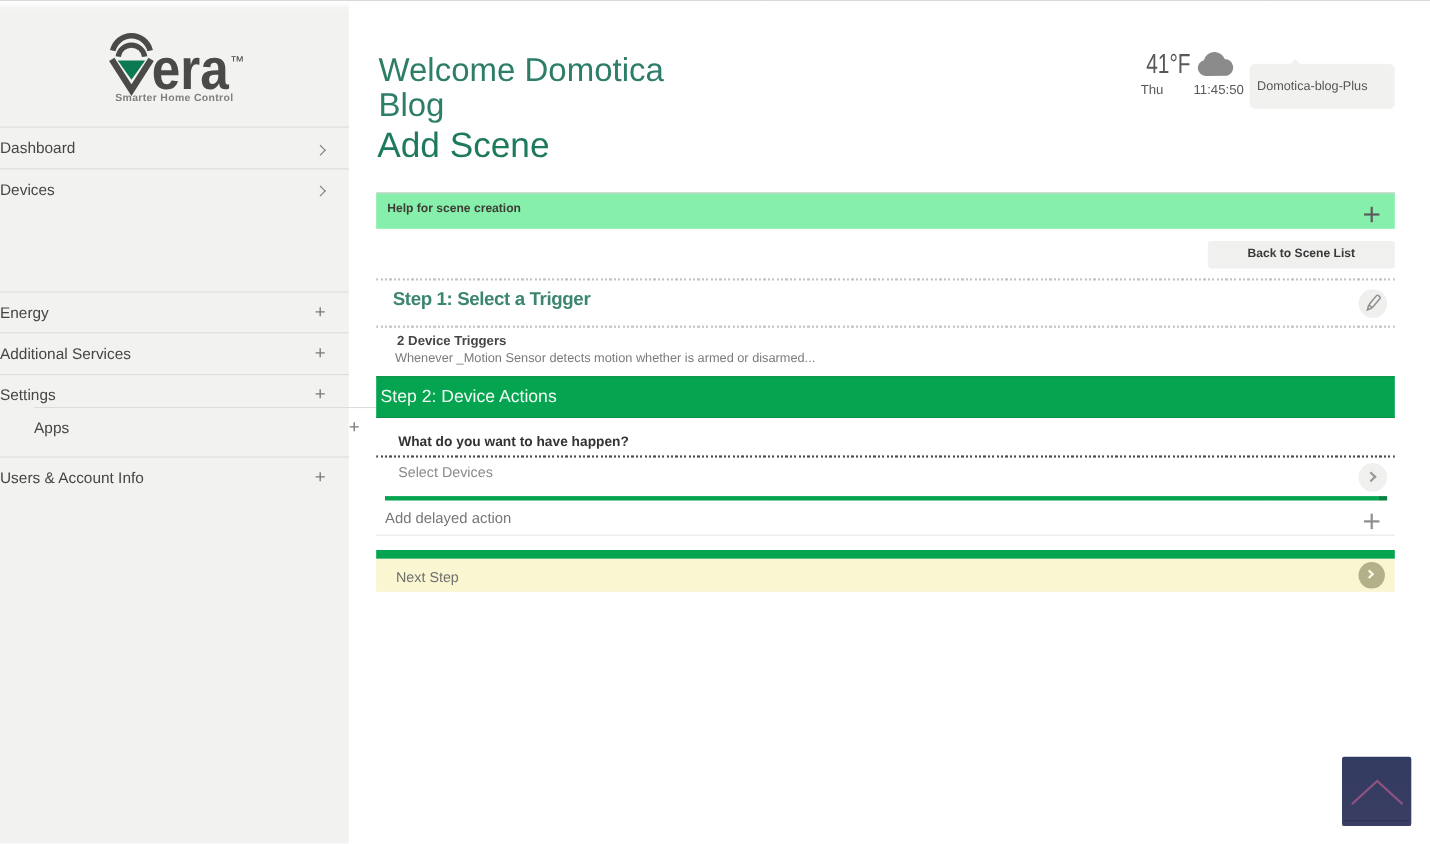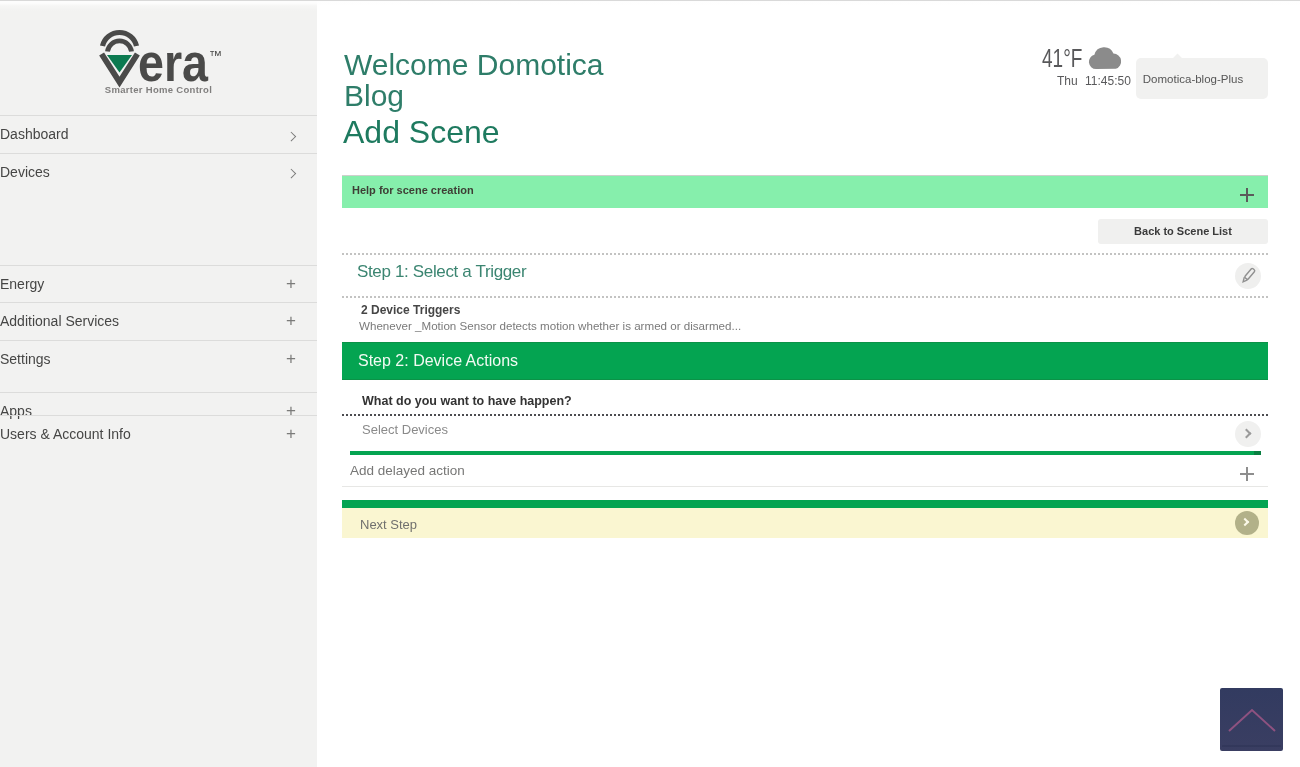--- a/index.html
+++ b/index.html
@@ -32,46 +32,46 @@
 .plusicon:before { content:""; position:absolute; left:0; top:6px; width:14px; height:2px; background:#5b5b5b; }
 .plusicon:after { content:""; position:absolute; left:6px; top:0; width:2px; height:14px; background:#5b5b5b; }
 .plusicon.light:before { height:1.6px; background:#8e8e8e; top:6.2px; }
 .plusicon.light:after { width:1.6px; background:#8e8e8e; left:6.2px; }
 
 #backbtn { left:1098px; top:219px; width:170px; height:25px; background:#f0f0ef; border-radius:3px; text-align:center; line-height:25px; font-size:11px; font-weight:bold; color:#3a3a3a; }
 
 .dotlight { height:2px; background:repeating-linear-gradient(90deg,#c3c3c2 0 2px,transparent 2px 4px); }
 .dotdark { height:1.5px; background:repeating-linear-gradient(90deg,#4c4c50 0 2px,transparent 2px 4px); }
 
-#step1 { left:357px; top:262px; font-size:17px; letter-spacing:-0.35px; color:#3b8571; font-weight:400; }
+#step1 { left:357px; top:262px; font-size:17px; letter-spacing:-0.35px; color:#3b8571; font-weight:700; }
 #pencilcirc { left:1235px; top:263px; width:26px; height:26px; border-radius:50%; background:#efefee; }
 
 #trig1 { left:361px; top:303px; font-size:12px; font-weight:bold; color:#464646; }
 #trig2 { left:359px; top:319px; font-size:11.6px; color:#7a7a7a; }
 
-#step2bar { left:342px; top:342px; width:926px; height:38px; background:#04a451; border-top:1px solid #0b9247; border-bottom:1px solid #0b9247; color:#f2faf3; font-size:16px; line-height:36px; padding-left:16px; font-weight:300; }
+#step2bar { left:342px; top:342px; width:926px; height:38px; background:#04a451; border-top:1px solid #0b9247; border-bottom:1px solid #0b9247; color:#f2faf3; font-size:16px; line-height:36px; padding-left:4px; font-weight:300; }
 
 #whatdo { left:362px; top:394px; font-size:12.5px; font-weight:bold; color:#333333; }
 #seldev { left:362px; top:422px; font-size:13px; color:#8a8a8a; }
 #selcirc { left:1235px; top:421px; width:26px; height:26px; border-radius:50%; background:#f0f0ef; }
 #selcirc .gchev { position:absolute; left:8px; top:9px; width:7px; height:7px; border-top:2px solid #9a9a9a; border-right:2px solid #9a9a9a; transform:rotate(45deg); }
 
 #greenline { left:350px; top:451px; width:911px; height:4px; background:linear-gradient(90deg,#04a451 904px,#0a7f42 904px); }
 #adddelay { left:350px; top:463px; font-size:13.5px; color:#777776; }
 #faintline { left:342px; top:486px; width:926px; height:1px; background:#e7e7e5; }
 
 #greenbar { left:342px; top:500px; width:926px; height:8px; background:#04a451; }
 #nextbar { left:342px; top:508px; width:926px; height:30px; background:#faf6d1; }
 #nextbar .t { position:absolute; left:18px; top:9px; font-size:13px; color:#70706e; }
 #nextcirc { left:1235px; top:511px; width:24px; height:24px; border-radius:50%; background:#b2b189; }
 #nextcirc .wchev { position:absolute; left:7px; top:8px; width:6px; height:6px; border-top:2px solid #fbf9e8; border-right:2px solid #fbf9e8; transform:rotate(45deg); }
 
 
 #temp { left:1042px; top:44px; font-size:25px; color:#58585a; font-weight:300; transform:scaleX(0.76); transform-origin:left top; }
-#thu { left:1037px; top:74px; font-size:12px; color:#59595b;margin-left:20px; }
+#thu { left:1037px; top:74px; font-size:12px; color:#59595b; }
 #clock { left:1085px; top:74px; font-size:12px; color:#59595b; }
 #unitbtn { left:1136px; top:58px; width:132px; height:41px; background:#f1f1f0; border-radius:5px; }
 #unitbtn .notch { position:absolute; left:38px; top:-3px; width:7px; height:7px; background:#f1f1f0; transform:rotate(45deg); }
 #unitbtn .t { position:absolute; left:-9px; width:132px; top:15px; text-align:center; font-size:11.5px; color:#565656; }
 
 
 #widget { left:1220px; top:688px; width:63px; height:63px; background:linear-gradient(#323b60,#3a3e62); border-radius:2px; }
 </style>
 </head>
 <body>
@@ -88,21 +88,21 @@
     <text x="43" y="52" font-family="Liberation Sans, sans-serif" font-size="53" font-weight="bold" textLength="70" lengthAdjust="spacingAndGlyphs" fill="#4a4a49">era</text>
     <text x="114" y="31" font-family="Liberation Sans, sans-serif" font-size="13" fill="#4a4a49">™</text>
   </svg>
   <div class="abs" style="left:0px; top:83px; width:317px; text-align:center; font-size:9.5px; font-weight:bold; letter-spacing:0.3px; color:#807f7e;">Smarter Home Control</div>
 
   <div class="item" style="top:114.3px;">Dashboard<span class="ric"><span class="chev" style="margin-top:14px;"></span></span></div>
   <div class="item" style="top:151.7px;">Devices<span class="ric"><span class="chev" style="margin-top:14px;"></span></span></div>
   <div class="item" style="top:263.9px;">Energy<span class="ric"><span class="plus">+</span></span></div>
   <div class="item" style="top:301.3px;">Additional Services<span class="ric"><span class="plus">+</span></span></div>
   <div class="item" style="top:338.7px;">Settings<span class="ric"><span class="plus">+</span></span></div>
-  <div class="item" style="top:391px;">Apps<span class="ric"><span class="plus">+</span></span></div>
+  <div class="item" style="top:369px;margin-left:31px;">Apps<span class="ric"><span class="plus">+</span></span></div>
   <div class="item" style="top:413.5px;">Users &amp; Account Info<span class="ric"><span class="plus">+</span></span></div>
 </div>
 
 <div class="abs" id="welcome">Welcome Domotica Blog</div>
 <div class="abs" id="addscene">Add Scene</div>
 
 <div class="abs" id="helpbar">
   <div class="t">Help for scene creation</div>
   <span class="plusicon" style="right:14px; top:12px;"></span>
 </div>

